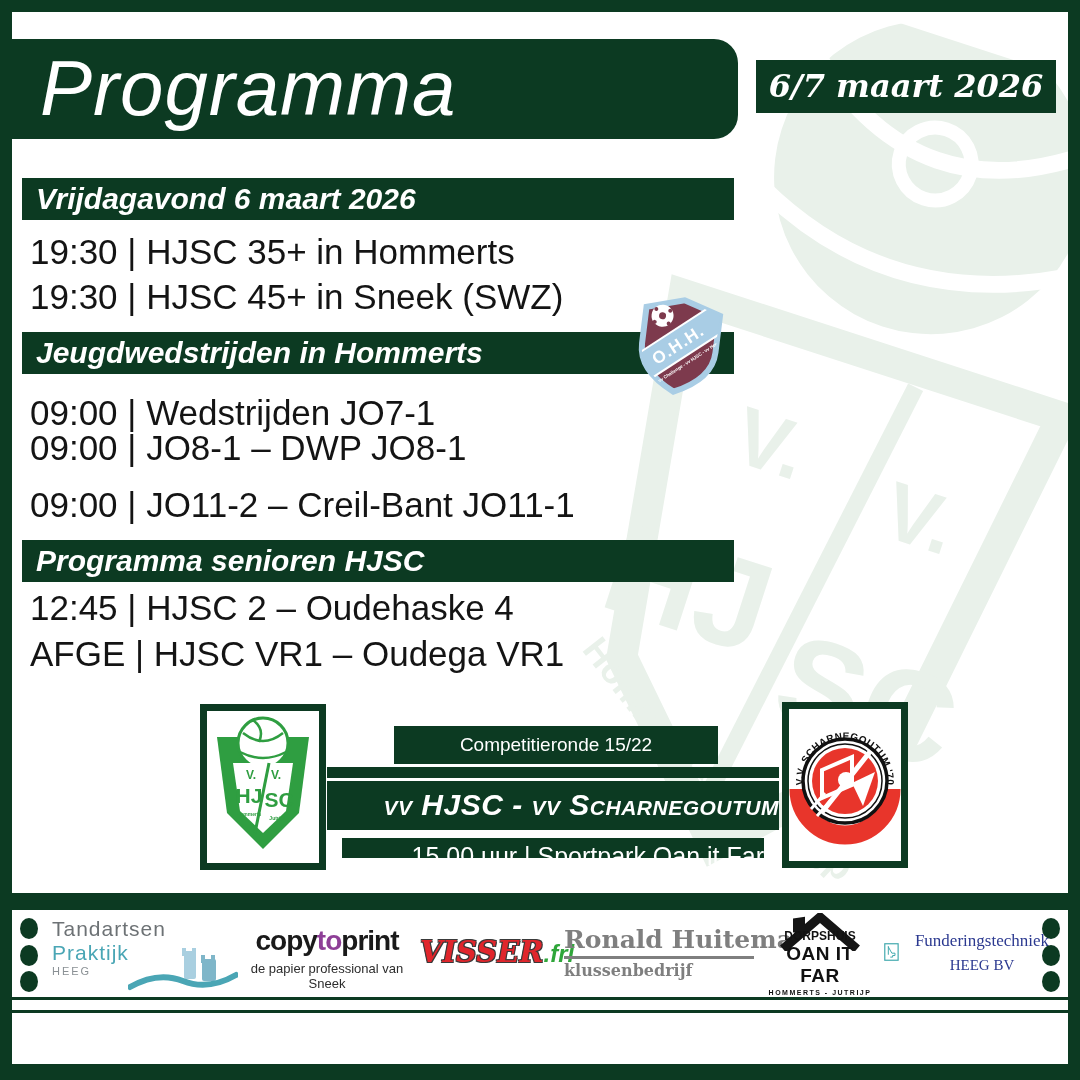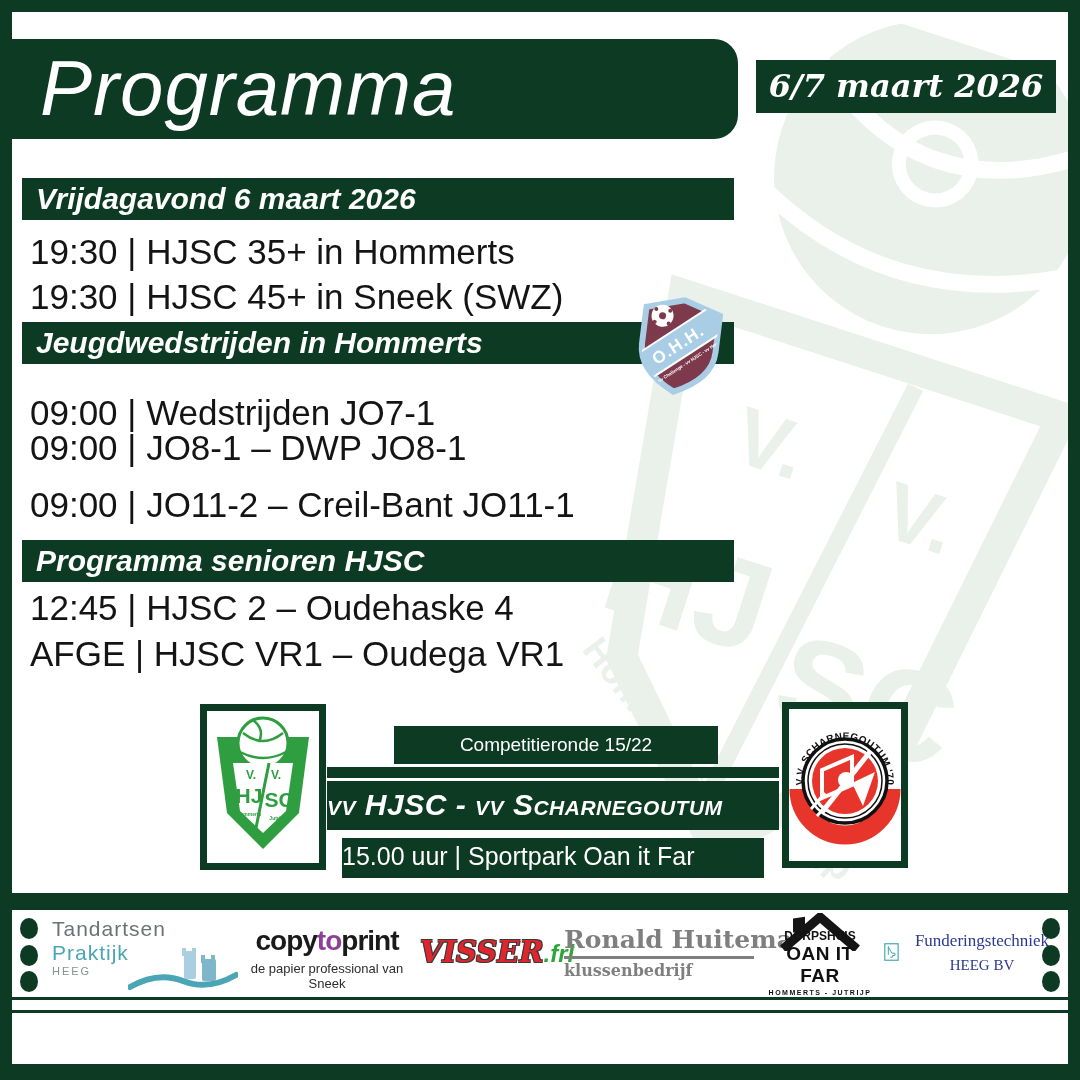--- a/index.html
+++ b/index.html
@@ -54,26 +54,26 @@
   .logo-card{position:absolute;width:126px;height:166px;background:#fff;border:7px solid var(--dg);box-sizing:border-box;z-index:5;}
   .home-card{left:200px;top:704px;}
   .away-card{left:782px;top:702px;}
   .round-banner{
     position:absolute;left:394px;top:726px;width:324px;height:38px;background:var(--dg);z-index:5;
     color:#fff;font-size:19px;text-align:center;line-height:38px;
   }
   .thin-bar{position:absolute;left:327px;top:767px;width:452px;height:11px;background:var(--dg);z-index:5;}
   .fixture-banner{
     position:absolute;left:327px;top:781px;width:452px;height:49px;background:var(--dg);z-index:5;
-    color:#fff;text-align:left;line-height:48px;
+    color:#fff;text-align:right;line-height:48px;
   }
   .fixture-banner span{font-variant:small-caps;font-weight:bold;font-style:italic;font-size:30px;letter-spacing:0.5px;}
   .time-banner{
-    position:absolute;left:342px;top:838px;width:422px;height:40px;background:var(--dg);z-index:5;
-    color:#fff;font-size:25px;text-align:left;line-height:36px;
+    position:absolute;left:342px;top:838px;width:422px;height:20px;background:var(--dg);z-index:5;
+    color:#fff;font-size:25px;text-align:right;line-height:36px;
   }
 
   
   .sep-band{position:absolute;left:12px;top:893px;width:1056px;height:17px;background:var(--dg);z-index:5;}
   .sponsor-strip{position:absolute;left:12px;top:913px;width:1056px;height:84px;background:#fff;z-index:5;}
   .dots{position:absolute;top:5px;height:74px;display:flex;flex-direction:column;justify-content:space-between;}
   .dots-left{left:8px;}
   .dots-right{right:8px;}
   .dot{width:18px;height:21px;border-radius:50%;background:var(--dg);}
   .sponsor{position:absolute;}
@@ -149,21 +149,21 @@
   <div class="border-bar b-left"></div>
   <div class="border-bar b-right"></div>
 
   <div class="title-banner">Programma</div>
   <div class="date-badge">6/7 maart 2026</div>
 
   <div class="section-banner" style="top:178px;">Vrijdagavond 6 maart 2026</div>
   <div class="match-line" style="top:230px;">19:30 | HJSC 35+ in Hommerts</div>
   <div class="match-line" style="top:275px;">19:30 | HJSC 45+ in Sneek (SWZ)</div>
 
-  <div class="section-banner" style="top:322px;">Jeugdwedstrijden in Hommerts</div>
+  <div class="section-banner" style="top:332px;">Jeugdwedstrijden in Hommerts</div>
   <div class="match-line" style="top:391px;">09:00 | Wedstrijden JO7-1</div>
   <div class="match-line" style="top:426px;">09:00 | JO8-1 – DWP JO8-1</div>
   <div class="match-line" style="top:483px;">09:00 | JO11-2 – Creil-Bant JO11-1</div>
 
   <div class="ohh">
     <svg viewBox="0 0 90 100">
       <defs>
         <clipPath id="ohhclip">
             <path d="M45,4 L82,15 L82,52 Q82,79 45,96 Q8,79 8,52 L8,15 Z"></path>
           </clipPath>

